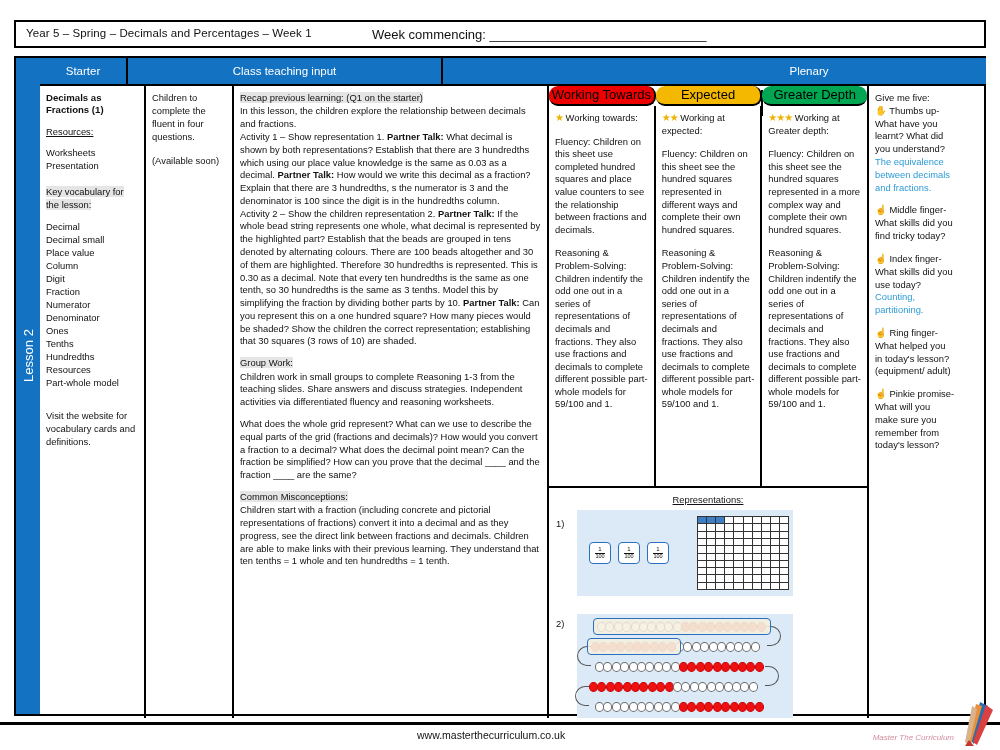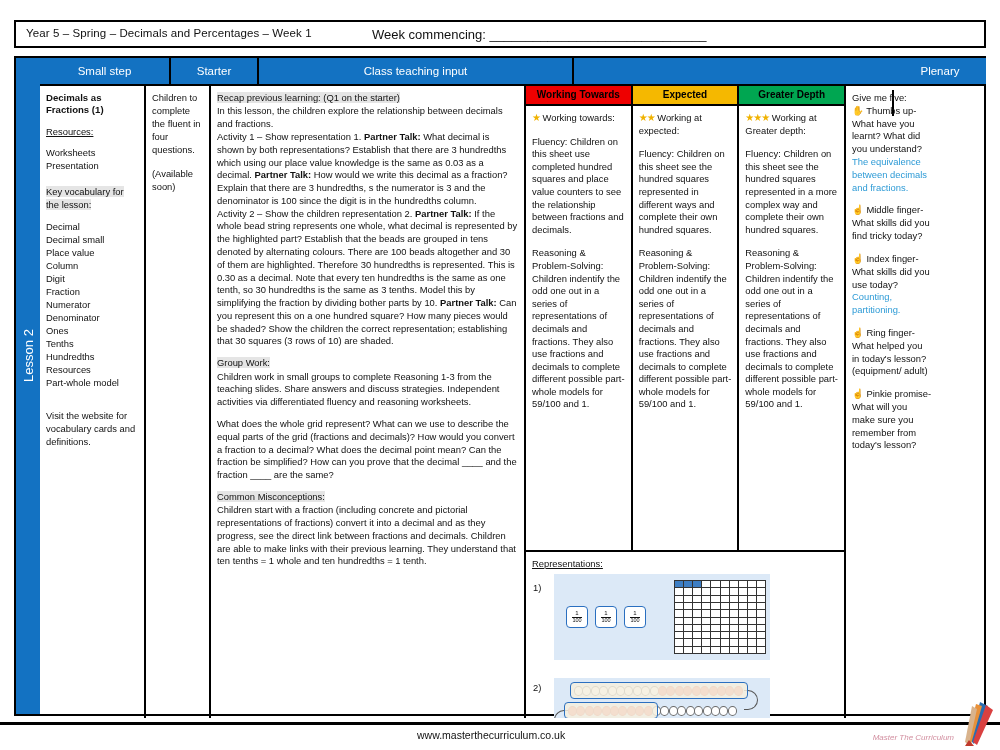--- a/index.html
+++ b/index.html
@@ -92,21 +92,21 @@
     padding: 6px 6px 4px 6px;
     font-size: 9.4px;
     line-height: 1.32;
     color: #111;
     overflow: hidden;
     position: relative;
   }
   .cell:last-child { border-right: none; }
 
   .c-small { width: 106px; }
-  .c-start { width: 65px; }
+  .c-start { width: 88px; }
   .c-teach { width: 315px; }
   .c-indep { width: 320px; padding: 0; }
   .c-plen  { width: 92px; }
 
   
   .ss-title { font-weight: bold; font-size: 9.6px; margin-bottom: 9px; line-height:1.3; }
   .ss-sub { text-decoration: underline; margin-bottom: 9px; }
   .ss-list { margin-bottom: 13px; }
   .ss-list div { line-height: 1.38; }
   .hl-green {
@@ -124,45 +124,46 @@
   
   .ti-head { margin-bottom: 1px; }
   .ti-p { margin: 0 0 0 0; line-height: 1.36; }
   .ti-gap { height: 9px; }
   .ti-p b { font-weight: bold; }
 
   
   .il-heads { display: flex; height: 20px; width: 100%; }
   .il-heads > div {
     flex: 1;
-    font-size: 10px; font-weight: bold; color: #000;
+    font-size: 13px; font-weight: normal; color: #000;
     display: flex; align-items: center; justify-content: center;
     border-right: 2px solid #000;
     border-bottom: 2px solid #000;
+    border-radius: 9px;
   }
   .il-heads > div:last-child { border-right: none; }
-  .il-cols { display: flex; width: 100%; height: 444px; justify-content: center; }
+  .il-cols { display: flex; width: 100%; height: 380px; justify-content: center; }
   .il-cols > div {
     flex: 1;
     padding: 5px 6px;
     font-size: 9.4px; line-height: 1.34;
     border-right: 2px solid #000;
   }
   .il-cols > div:last-child { border-right: none; }
   .il-para { margin-bottom: 11px; }
   .star { color: #f0b200; font-size: 10px; letter-spacing: -1px; }
 
   
   .reps {
     border-top: 2px solid #000;
     padding: 6px 6px 0 6px;
     height: 234px;
     position: relative;
   }
-  .reps-title { text-decoration: underline; font-size: 9.4px; margin-bottom: 0; }
+  .reps-title { text-decoration: underline; font-size: 9.4px; margin-bottom: 0; text-align: center; }
   .rep-num { font-size: 9.4px; position: absolute; }
 
   .rep1-box {
     position: absolute; left: 28px; top: 22px;
     width: 216px; height: 86px;
     background: #dce9f7;
   }
   .counters { position: absolute; left: 12px; top: 32px; display: flex; gap: 7px; }
   .counter {
     width: 22px; height: 22px;
@@ -239,21 +240,20 @@
     <div class="hdr-week">Week commencing: ______________________________</div>
   </div>
 
   <div class="tbl">
 
     <div class="spine">
       <div class="spine-label">Lesson 2</div>
     </div>
 
     <div class="colhead">
-      <div class="ch-small">Small step</div>
       <div class="ch-start">Starter</div>
       <div class="ch-teach">Class teaching input</div>
       <div class="ch-indep">Independent learning</div>
       <div class="ch-plen">Plenary</div>
     </div>
 
     <div class="body-row">
 
       <div class="cell c-small">
         <div class="ss-title">Decimals as Fractions (1)</div>

